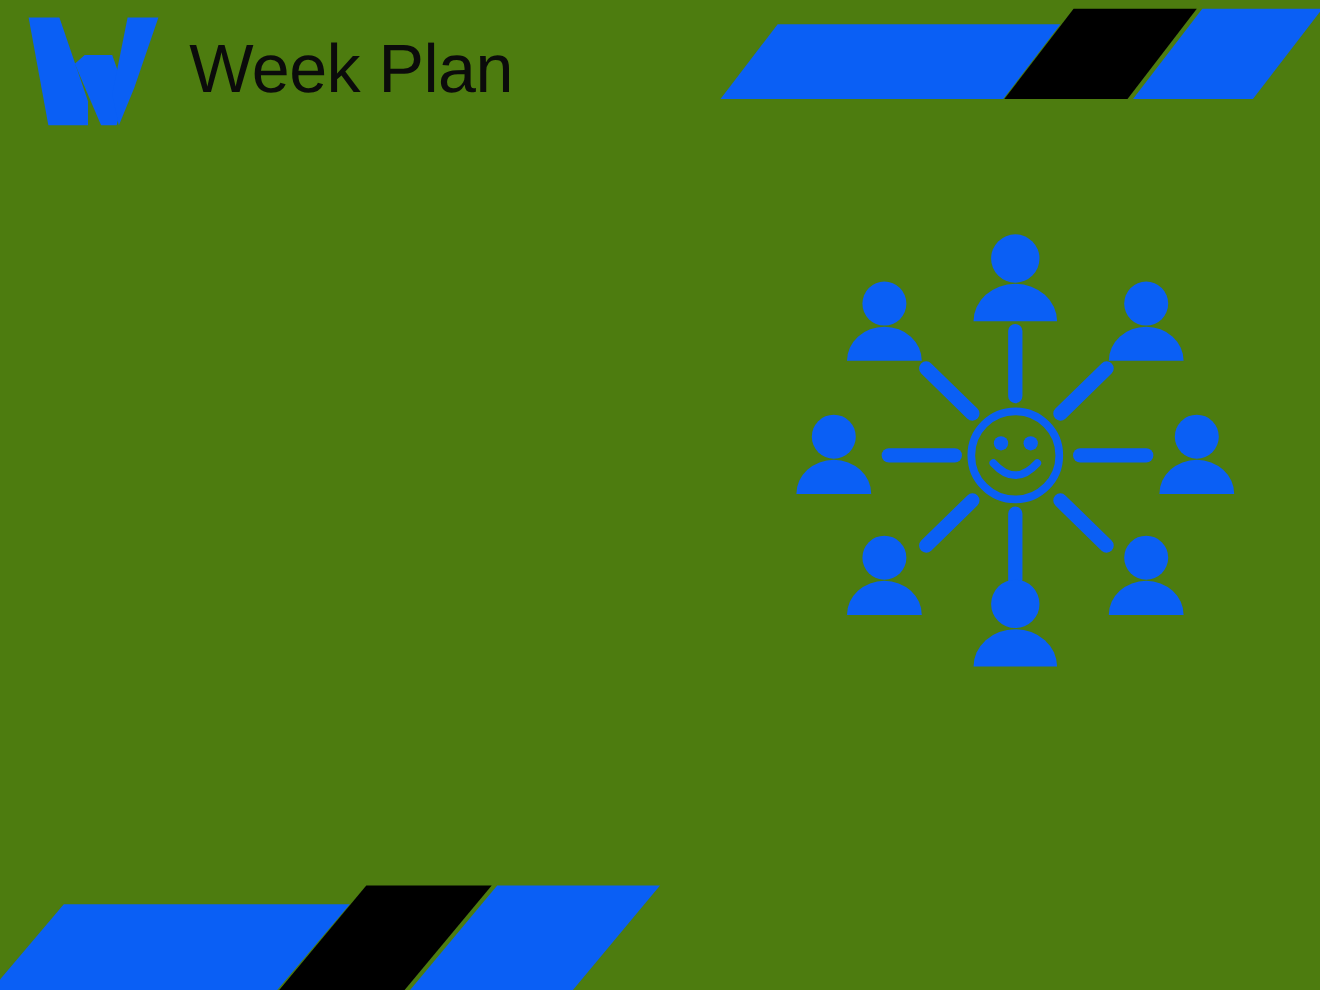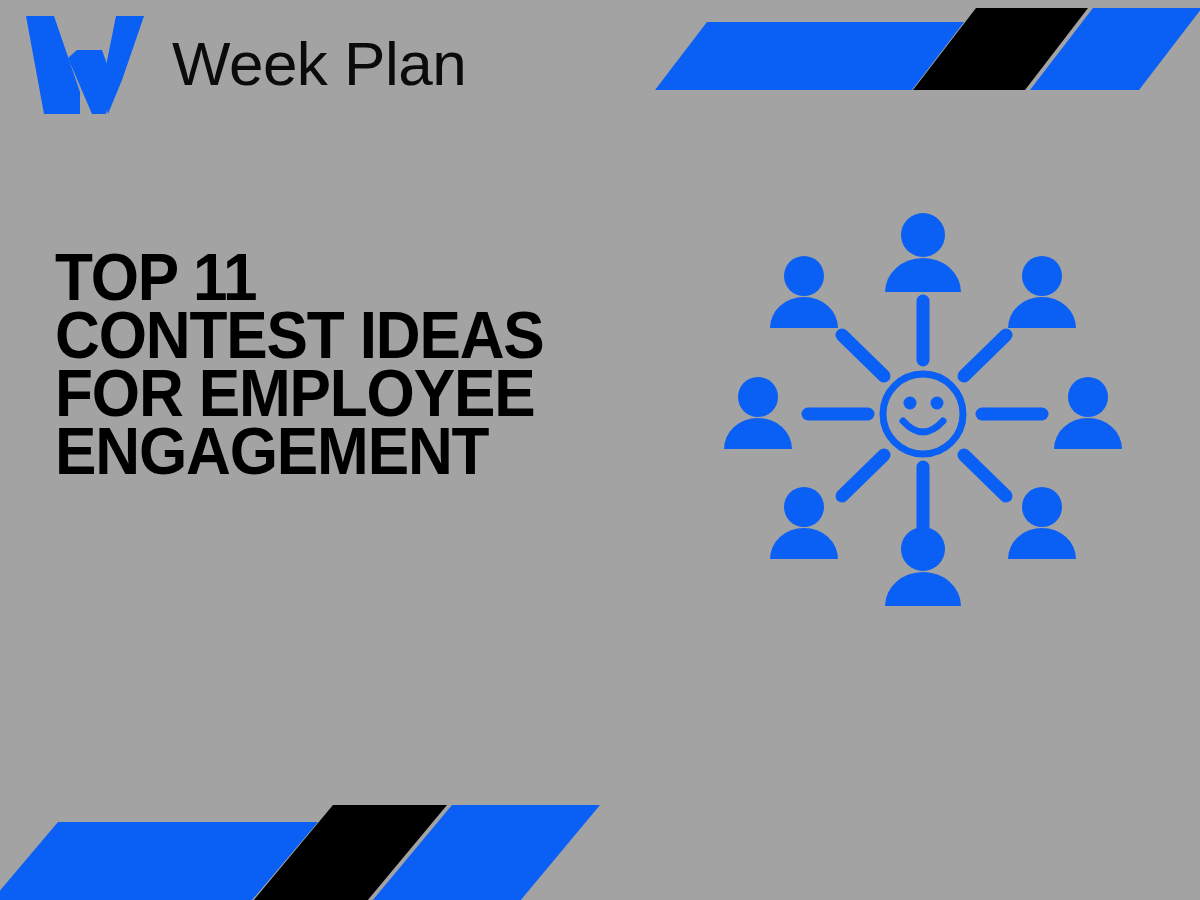--- a/index.html
+++ b/index.html
@@ -7,21 +7,21 @@
     padding: 0;
     background: #ffffff;
   }
   body {
     font-family: "Liberation Sans", sans-serif;
   }
   #canvas {
     position: relative;
     width: 1200px;
     height: 900px;
-    background: #a3a3a3;
+    background: #4d7c0f;
     overflow: hidden;
   }
 
   
   .brand {
     position: absolute;
     left: 22px;
     top: 14px;
     display: flex;
     align-items: center;
@@ -108,26 +108,20 @@
     <polygon points="293,90 356,8 468,8 405,90" fill="#000000"></polygon>
     <polygon points="410,90 473,8 582,8 519,90" fill="#0a5ff5"></polygon>
   </svg>
 
   <svg class="ribbon ribbon-bottom" viewBox="0 0 620 105" aria-hidden="true">
     <polygon points="-8,105 58,27 318,27 252,105" fill="#0a5ff5"></polygon>
     <polygon points="253,106 333,10 447,10 367,106" fill="#000000"></polygon>
     <polygon points="372,106 452,10 600,10 520,106" fill="#0a5ff5"></polygon>
   </svg>
 
-  <div class="headline">
-    <p class="headline-line">TOP 11</p>
-    <p class="headline-line">CONTEST IDEAS</p>
-    <p class="headline-line">FOR EMPLOYEE</p>
-    <p class="headline-line">ENGAGEMENT</p>
-  </div>
 
   <svg class="network" viewBox="0 0 412 410" aria-hidden="true">
 
     <g stroke="#0a5ff5" stroke-width="13" stroke-linecap="round">
       <line x1="207" y1="96" x2="207" y2="155"></line>
       <line x1="207" y1="262" x2="207" y2="322"></line>
       <line x1="92" y1="209" x2="152" y2="209"></line>
       <line x1="266" y1="209" x2="326" y2="209"></line>
       <line x1="126" y1="130" x2="168" y2="171"></line>
       <line x1="290" y1="130" x2="248" y2="171"></line>

